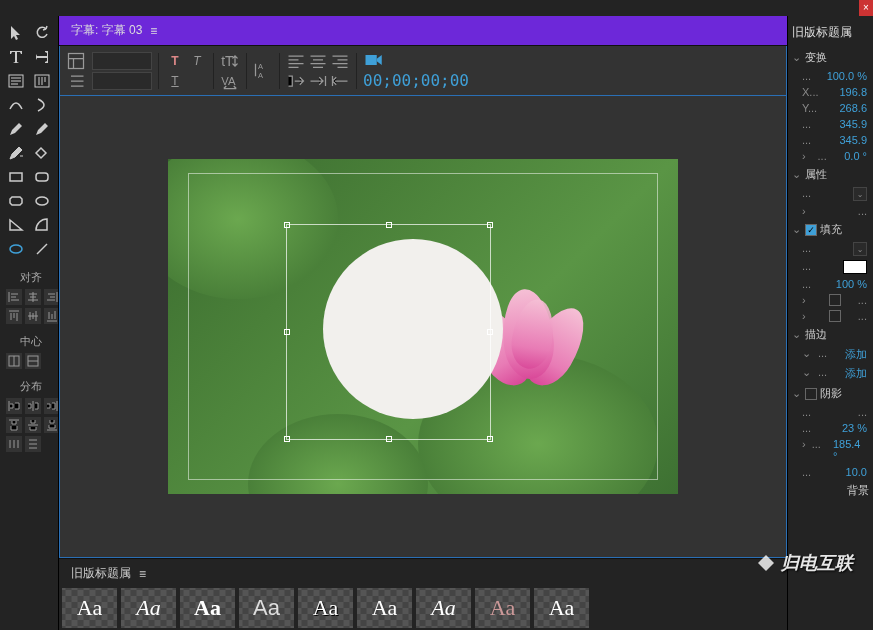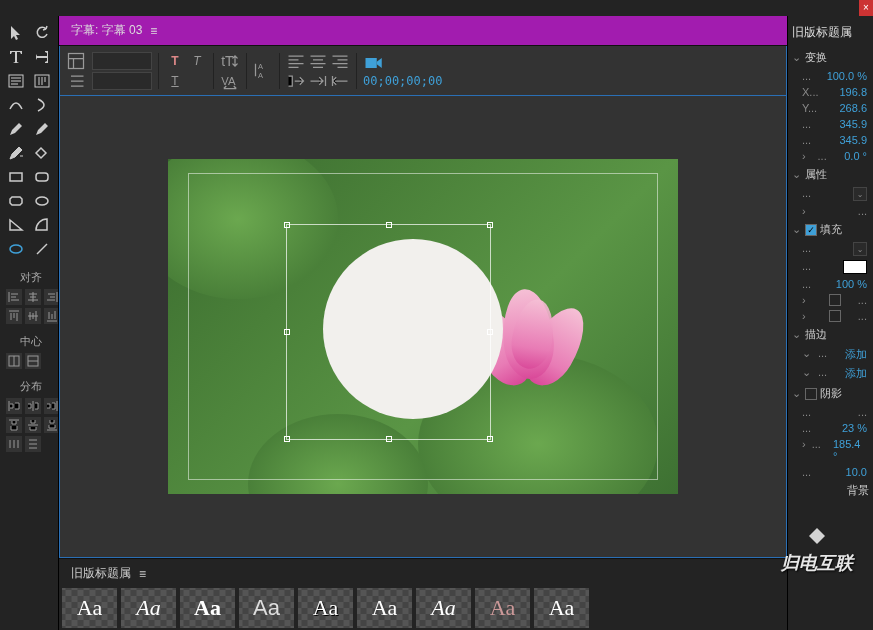--- a/index.html
+++ b/index.html
@@ -9,27 +9,27 @@
 .main { display: flex; height: 614px; }
 .left-panel { width: 58px; background: #232323; padding: 6px 4px; }
 .tools-grid { display: grid; grid-template-columns: 24px 24px; gap: 2px; }
 .tool { width: 24px; height: 22px; display: flex; align-items: center; justify-content: center; color: #ccc; cursor: pointer; }
 .tool svg { width: 16px; height: 16px; }
 .panel-label { color: #aaa; font-size: 11px; margin: 10px 0 4px 4px; text-align: center; }
 .align-grid { display: grid; grid-template-columns: 16px 16px 16px; gap: 3px; margin-left: 2px; }
 .align-btn { width: 16px; height: 16px; background: #333; cursor: pointer; display: flex; align-items: center; justify-content: center; }
 .align-btn svg { width: 12px; height: 12px; }
 .center-panel { flex: 1; display: flex; flex-direction: column; border-left: 1px solid #000; border-right: 1px solid #000; }
-.subtitle-header { height: 30px; background: #a21caf; border-bottom: 1px solid #111; padding: 0 12px; display: flex; align-items: center; color: #ddd; font-size: 12px; gap: 8px; }
+.subtitle-header { height: 30px; background: #6d28d9; border-bottom: 1px solid #111; padding: 0 12px; display: flex; align-items: center; color: #ddd; font-size: 12px; gap: 8px; }
 .toolbar { height: 50px; background: #333; border: 1px solid #2a6fb5; border-top: none; padding: 6px; display: flex; gap: 6px; align-items: center; }
 .tb-group { display: flex; flex-direction: column; gap: 2px; }
 .tb-row { display: flex; gap: 2px; align-items: center; }
 .tb-btn { width: 20px; height: 18px; display: flex; align-items: center; justify-content: center; color: #999; cursor: pointer; }
 .tb-dropdown { width: 60px; height: 18px; background: #2a2a2a; border: 1px solid #444; }
-.timecode { color: #3fa0d8; font-family: monospace; font-size: 12px; }
+.timecode { color: #3fa0d8; font-family: monospace; font-size: 16px; }
 .canvas-area { flex: 1; background: #333; border: 1px solid #2a6fb5; border-top: none; padding: 20px; position: relative; display: flex; align-items: center; justify-content: center; }
 .preview { width: 510px; height: 335px; position: relative; }
 .lotus-bg { width: 100%; height: 100%; background: linear-gradient(135deg, #3a6b2f 0%, #4a8039 30%, #5a9545 60%, #3d7032 100%); position: relative; overflow: hidden; }
 .lotus-flower { position: absolute; width: 120px; height: 130px; right: 90px; top: 130px; }
 .petal { position: absolute; border-radius: 50% 50% 50% 50% / 60% 60% 40% 40%; background: linear-gradient(180deg, #f5c0d5 0%, #e87bb5 70%, #d94999 100%); }
 .petal1 { width: 50px; height: 90px; left: 35px; top: 0; transform: rotate(-5deg); }
 .petal2 { width: 45px; height: 85px; left: 10px; top: 15px; transform: rotate(-30deg); }
 .petal3 { width: 45px; height: 85px; left: 65px; top: 15px; transform: rotate(30deg); }
 .petal4 { width: 40px; height: 70px; left: 45px; top: 10px; transform: rotate(10deg); opacity: 0.9; }
 .leaf { position: absolute; background: radial-gradient(ellipse at center, #6ba84f 0%, #4a8039 70%); border-radius: 50%; }
@@ -47,21 +47,21 @@
 .right-panel { width: 85px; background: #232323; padding: 4px 2px; font-size: 11px; }
 .rp-header { color: #ddd; margin: 4px 2px 6px; font-size: 12px; }
 .rp-section { color: #ccc; padding: 3px 2px; display: flex; align-items: center; gap: 3px; }
 .rp-row { display: flex; justify-content: space-between; padding: 2px 4px 2px 12px; color: #888; }
 .rp-row .val { color: #3fa0d8; cursor: pointer; margin-left: 12px; }
 .twisty { color: #888; width: 10px; display: inline-block; cursor: pointer; }
 .checkbox { width: 12px; height: 12px; border: 1px solid #666; display: inline-flex; align-items: center; justify-content: center; cursor: pointer; font-size: 9px; }
 .checkbox.checked { background: #3fa0d8; color: #000; }
 .swatch { width: 24px; height: 14px; background: #fff; border: 1px solid #000; cursor: pointer; }
 .select-chev { width: 14px; height: 14px; background: #2a2a2a; border: 1px solid #444; display: flex; align-items: center; justify-content: center; font-size: 8px; cursor: pointer; }
-.watermark { position: absolute; right: 20px; bottom: 55px; color: rgba(255,255,255,0.9); font-size: 18px; font-weight: bold; font-style: italic; display: flex; align-items: center; gap: 4px; text-shadow: 1px 1px 2px #000; flex-direction: column; }
+.watermark { position: absolute; right: 20px; bottom: 55px; color: rgba(255,255,255,0.9); font-size: 18px; font-weight: bold; font-style: italic; display: flex; align-items: center; gap: 4px; text-shadow: 1px 1px 2px #000; }
 .sep { width: 1px; height: 36px; background: #222; }
 </style>
 </head>
 <body>
 
 <div class="titlebar">
   <div class="close-btn">×</div>
 </div>
 
 <div class="main">

